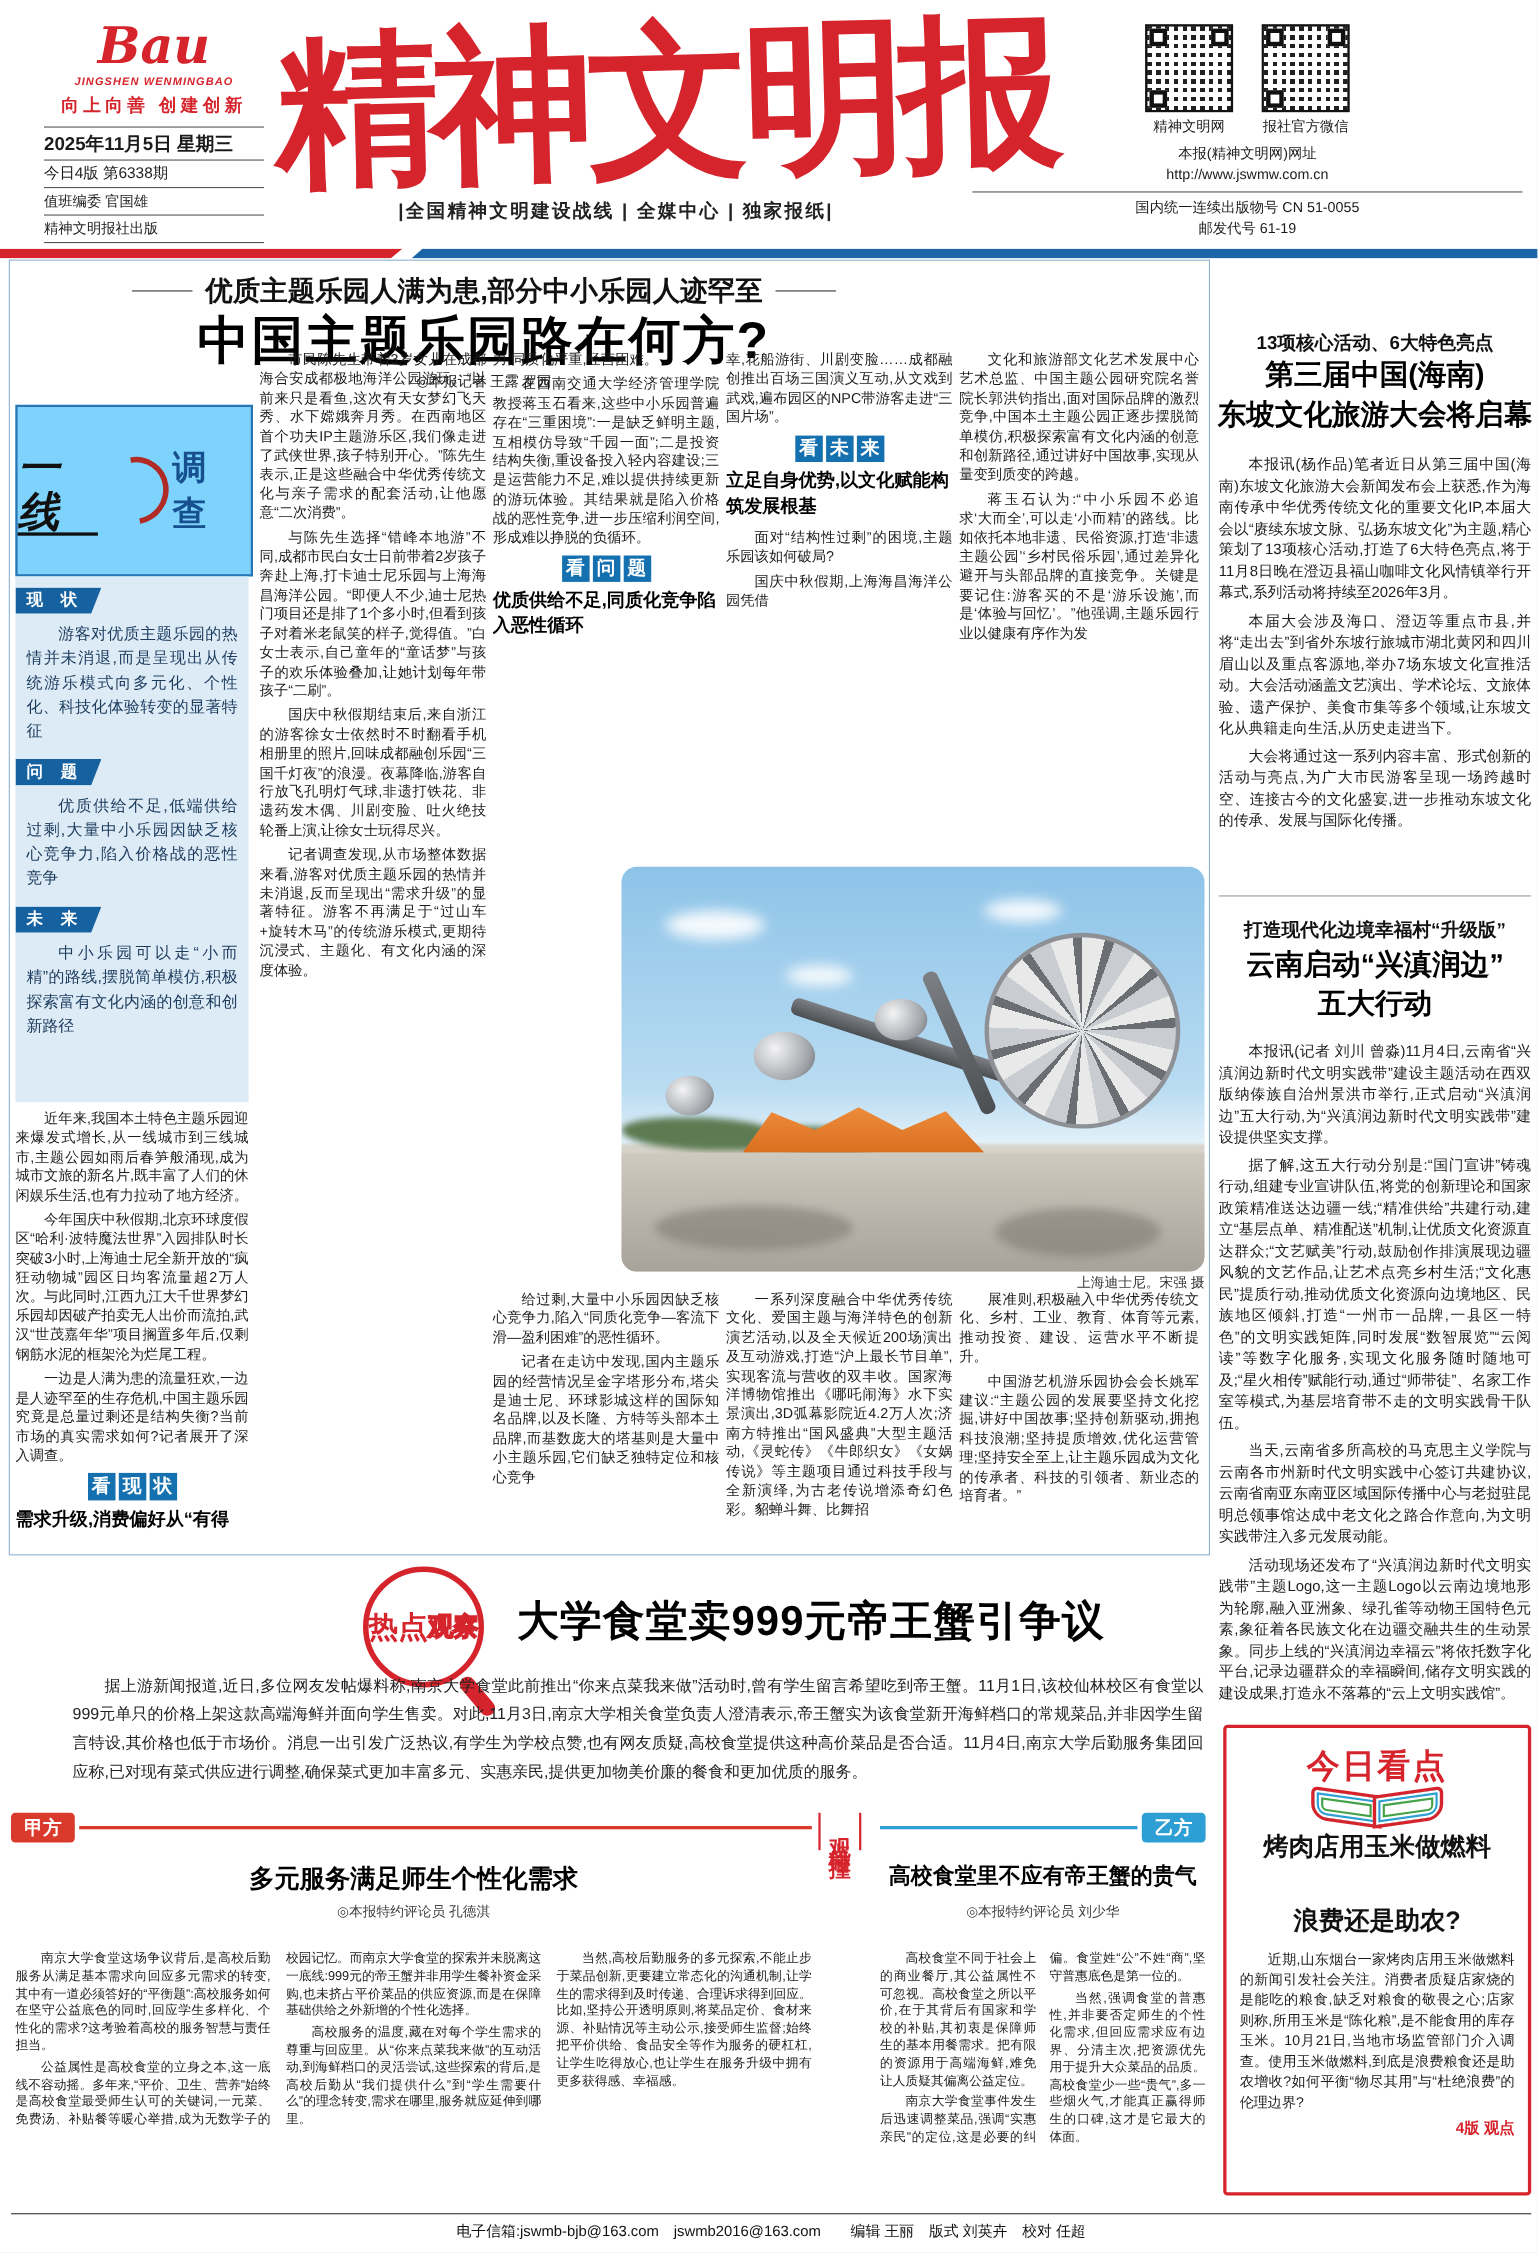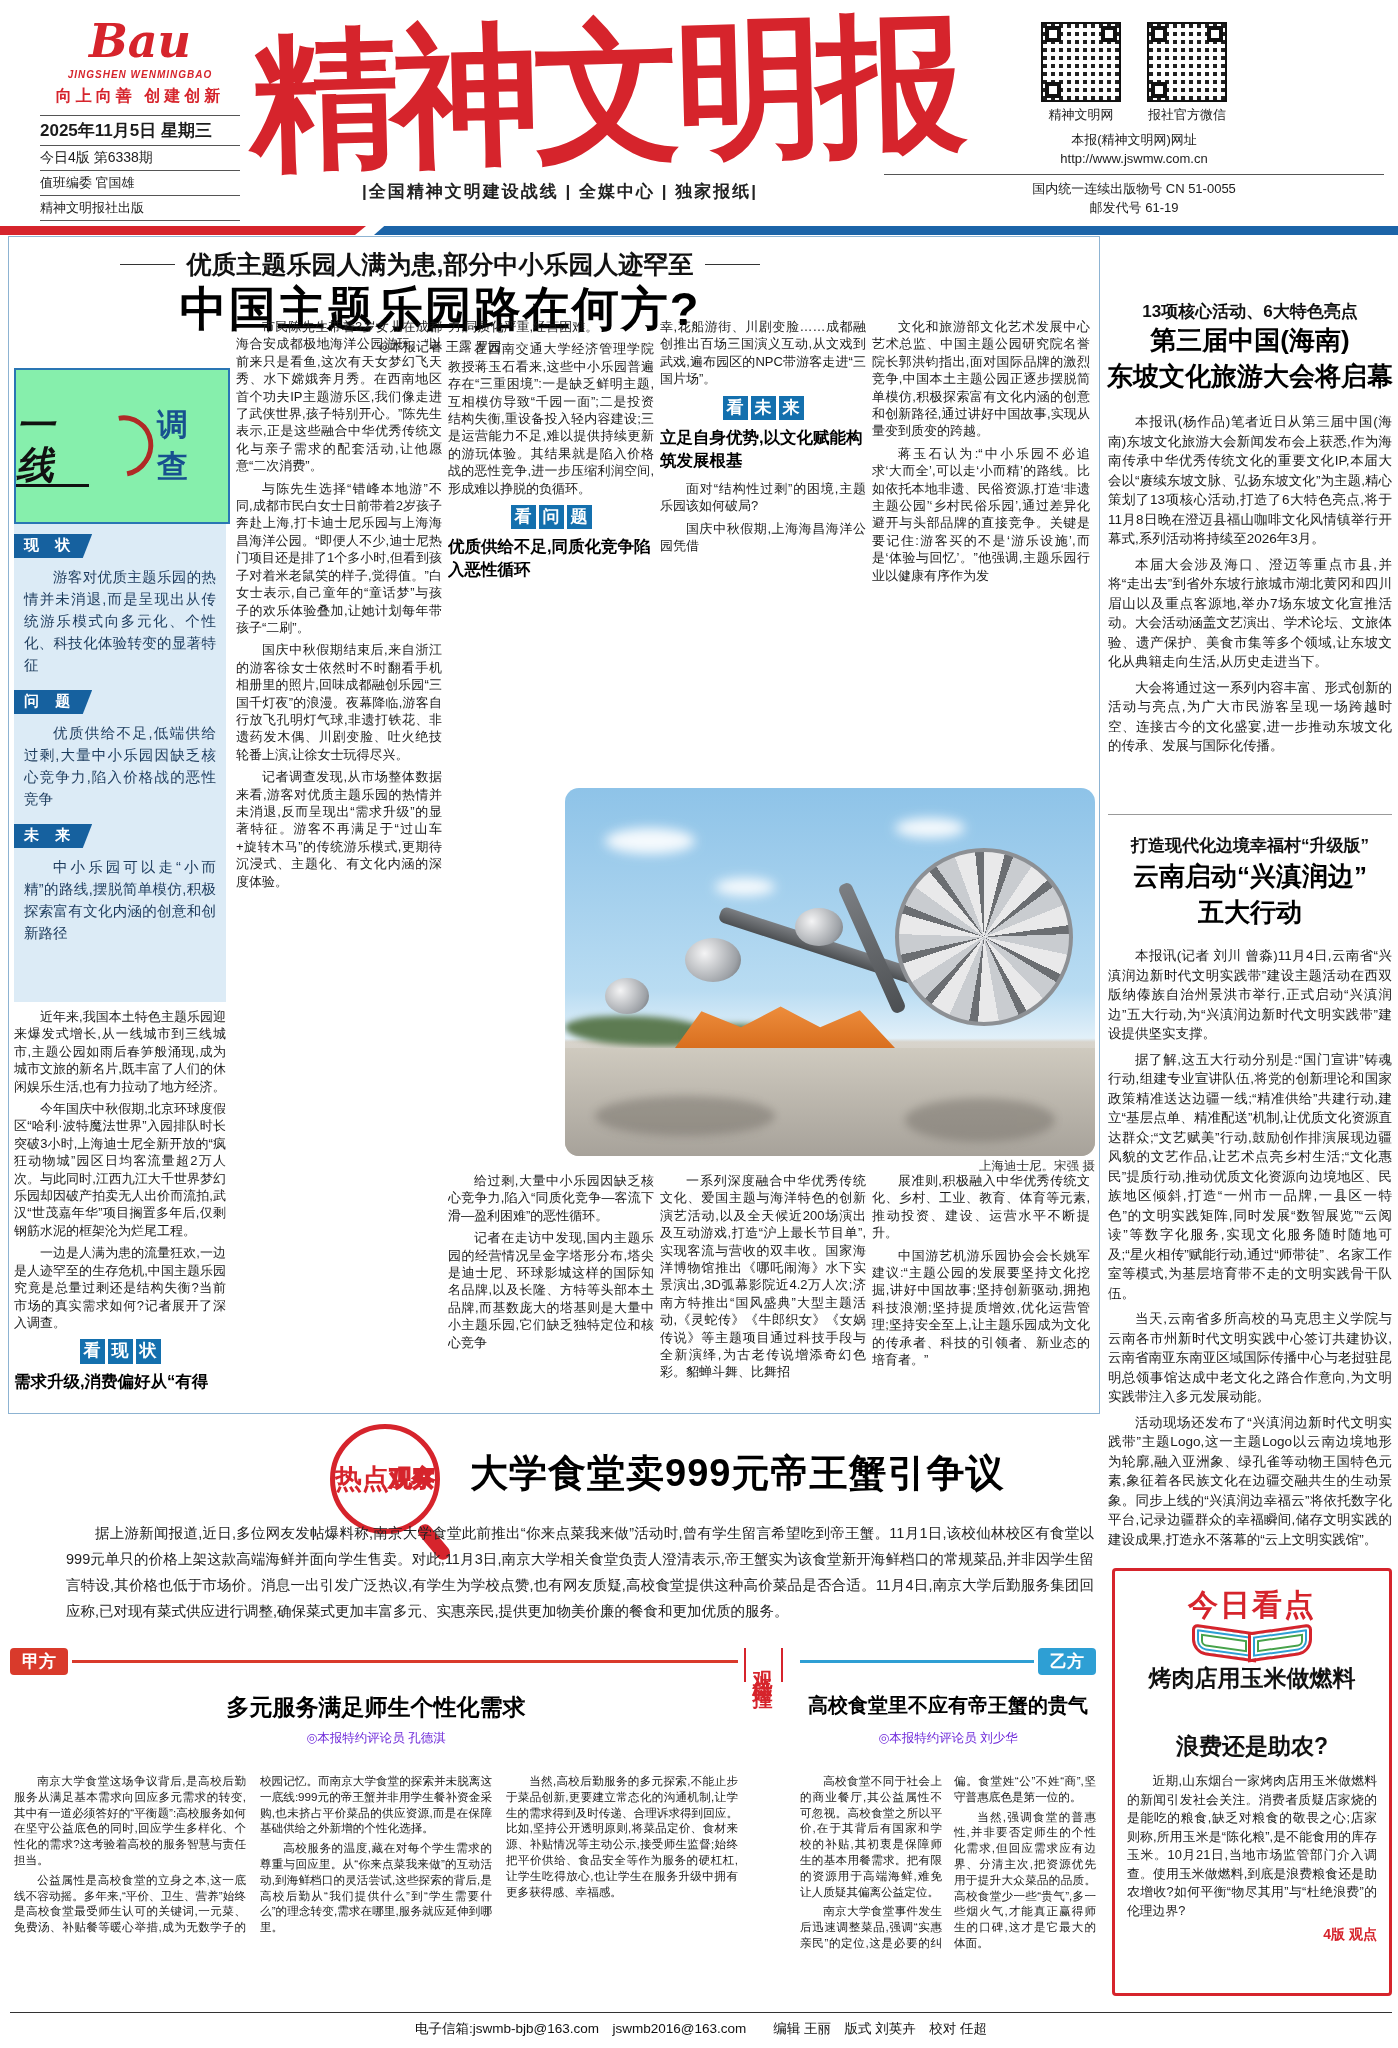--- a/index.html
+++ b/index.html
@@ -28,21 +28,21 @@
            clip-path:polygon(0 0,100% 0,97% 100%,0 100%);}
   .bar-blue{position:absolute;left:374px;top:226px;width:1024px;height:9px;background:#1c64a8;
             clip-path:polygon(1% 0,100% 0,100% 100%,0 100%);}
   
   .frame{border:1px solid #8db3d2;}
   .kicker-wrap{display:flex;align-items:center;gap:12px;}
   .kicker-line{flex:1;height:1px;background:#333;}
   .kicker{font-size:25px;font-weight:bold;white-space:nowrap;color:#111;}
   .headline{font-size:47px;font-weight:900;letter-spacing:2px;color:#000;white-space:nowrap;}
   .byline{font-size:13px;color:#222;}
-  .sbox{border:2px solid #2a76b4;background:#86efac;}
+  .sbox{border:2px solid #2a76b4;background:#7dd3fc;}
   .yx-black{font-family:"DejaVu Serif","Liberation Serif",serif;font-weight:900;font-style:italic;
             font-size:38px;color:#111;border-bottom:3px solid #111;line-height:1.05;}
   .yx-circle{width:52px;height:52px;border-radius:50%;border:5px solid transparent;
              border-top-color:#b02a26;border-right-color:#b02a26;transform:rotate(35deg);}
   .yx-blue{font-size:31px;font-weight:900;color:#17508f;letter-spacing:6px;}
   .panel{background:#dcebf6;}
   .ptag{display:inline-block;background:#16619f;color:#fff;font-weight:bold;font-size:15px;
         padding:2px 16px 3px 10px;clip-path:polygon(0 0,100% 0,88% 100%,0 100%);letter-spacing:6px;}
   .ptext{font-size:14.5px;line-height:22px;text-align:justify;color:#1b3a5c;margin:8px 10px 14px 10px;
          text-indent:2em;}
@@ -74,21 +74,21 @@
   .badge{width:100px;height:100px;border:5px solid #d6242c;border-radius:50%;background:#fff;
          display:flex;flex-direction:row;align-items:center;justify-content:center;position:relative;}
   .badge .b1{font-size:27px;font-weight:900;color:#d6242c;line-height:1;}
   .badge .b2{font-size:23px;font-weight:900;color:#fff;-webkit-text-stroke:1.5px #d6242c;line-height:1.1;}
   .badge .handle{position:absolute;width:14px;height:42px;background:#d6242c;border-radius:7px;
                  bottom:-34px;right:-6px;transform:rotate(-40deg);}
   .ht-headline{font-size:38px;font-weight:900;letter-spacing:1px;color:#000;white-space:nowrap;}
   .ht-lead{font-size:14.5px;line-height:26px;text-align:justify;text-indent:2em;color:#222;}
   .side-tab{color:#fff;font-size:17px;font-weight:bold;text-align:center;line-height:27px;border-radius:4px;}
   .op-hl{font-size:23px;font-weight:900;text-align:center;color:#000;white-space:nowrap;}
-  .op-by{font-size:12.5px;text-align:center;color:#6d28d9;}
+  .op-by{font-size:12.5px;text-align:center;color:#404040;}
   .essay{font-size:11.6px;line-height:15.8px;text-align:justify;overflow:hidden;margin-top:11px;}
   .essay p{margin:0 0 4px 0;text-indent:2em;}
   .ribbon{display:flex;flex-direction:column;align-items:center;gap:2px;border-left:2px solid #d6242c;
           border-right:2px solid #d6242c;padding:6px 4px;}
   .ribbon span{font-size:20px;font-weight:900;color:#d6242c;writing-mode:vertical-rl;letter-spacing:5px;}
   
   .tf-box{border:3px solid #d6242c;border-radius:4px;background:#fff;}
   .tf-title{font-size:30px;font-weight:900;color:#d6242c;text-align:center;letter-spacing:2px;}
   .book{width:120px;height:26px;margin:2px auto 8px auto;position:relative;}
   .book:before,.book:after{content:"";position:absolute;top:0;width:58px;height:24px;border:3px solid #d6242c;

